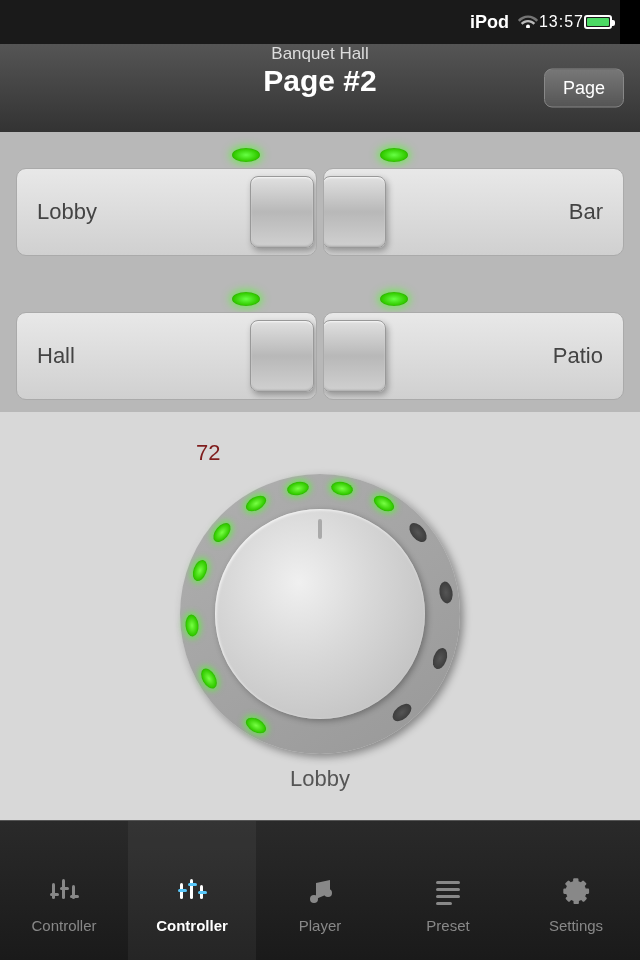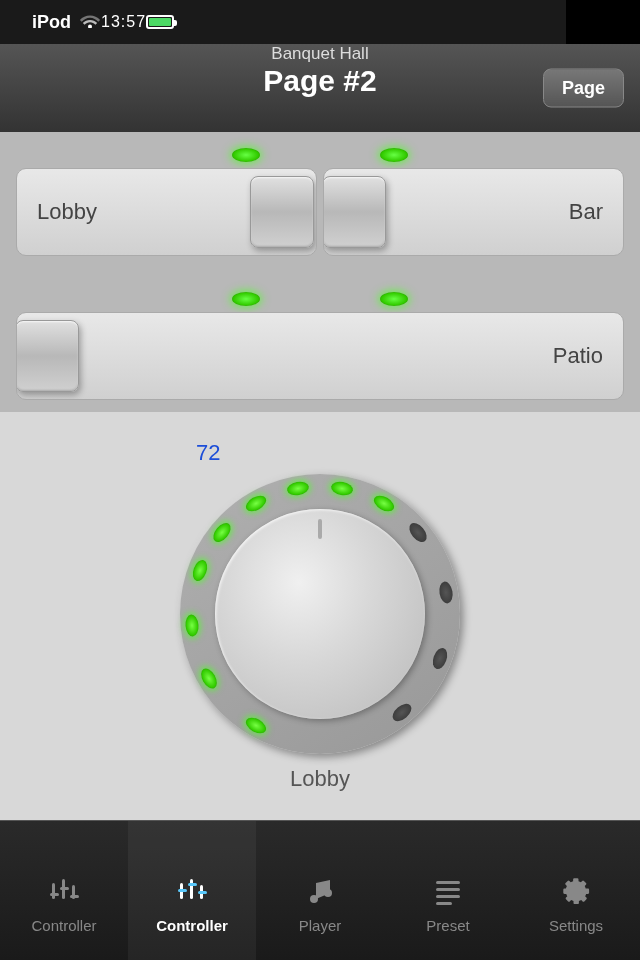--- a/index.html
+++ b/index.html
@@ -6,27 +6,27 @@
     body {
       width: 640px;
       height: 960px;
       overflow: hidden;
       font-family: -apple-system, 'Helvetica Neue', Arial, sans-serif;
       background: #000;
     }
 
     
     #status-bar {
-      width: 566px;
+      width: 620px;
       height: 44px;
       background: #1a1a1a;
       display: flex;
       align-items: center;
-      justify-content: flex-start;
-      padding: 0 32px;
+      justify-content: flex-end;
+      padding: 0 8px;
       color: #fff;
       font-size: 18px;
       font-weight: 500;
     }
     .status-left { display: flex; align-items: center; gap: 8px; }
     .status-time { font-size: 16px; font-weight: 400; letter-spacing: 1px; }
     .status-right { display: flex; align-items: center; gap: 6px; }
 
     
     .wifi-icon { font-size: 16px; }
@@ -76,21 +76,21 @@
     .page-button {
       position: absolute;
       right: 16px;
       top: 50%;
       transform: translateY(-50%);
       background: linear-gradient(180deg, #777 0%, #555 100%);
       border: 1px solid #888;
       border-radius: 8px;
       color: #fff;
       font-size: 18px;
-      font-weight: 700;
+      font-weight: 400;
       padding: 8px 18px;
       cursor: pointer;
     }
 
     
     #main-content {
       width: 640px;
       height: 688px;
       background: #c8c8c8;
       display: flex;
@@ -191,21 +191,21 @@
       background: #d8d8d8;
       display: flex;
       flex-direction: column;
       align-items: center;
       justify-content: center;
       padding: 16px;
       position: relative;
     }
     .knob-value {
       font-size: 22px;
-      color: #1d4ed8;
+      color: #7f1d1d;
       margin-bottom: 8px;
       align-self: flex-start;
       margin-left: 180px;
     }
     .knob-container {
       position: relative;
       width: 280px;
       height: 280px;
       display: flex;
       align-items: center;
@@ -347,20 +347,24 @@
 
     <div class="zone-separator"></div>
 
     <div class="zone-row">
       <div class="zone-indicators">
         <div class="indicator-led"></div>
         <div class="indicator-led"></div>
       </div>
       <div class="zone-buttons-row">
 
+        <div class="zone-button-panel left-panel" style="margin-right:6px;">
+          <span class="zone-label">Hall</span>
+          <div class="zone-push-button left-btn"></div>
+        </div>
 
         <div class="zone-button-panel right-panel">
           <div class="zone-push-button right-btn"></div>
           <span class="zone-label right">Patio</span>
         </div>
       </div>
     </div>
 
   </div>
 

